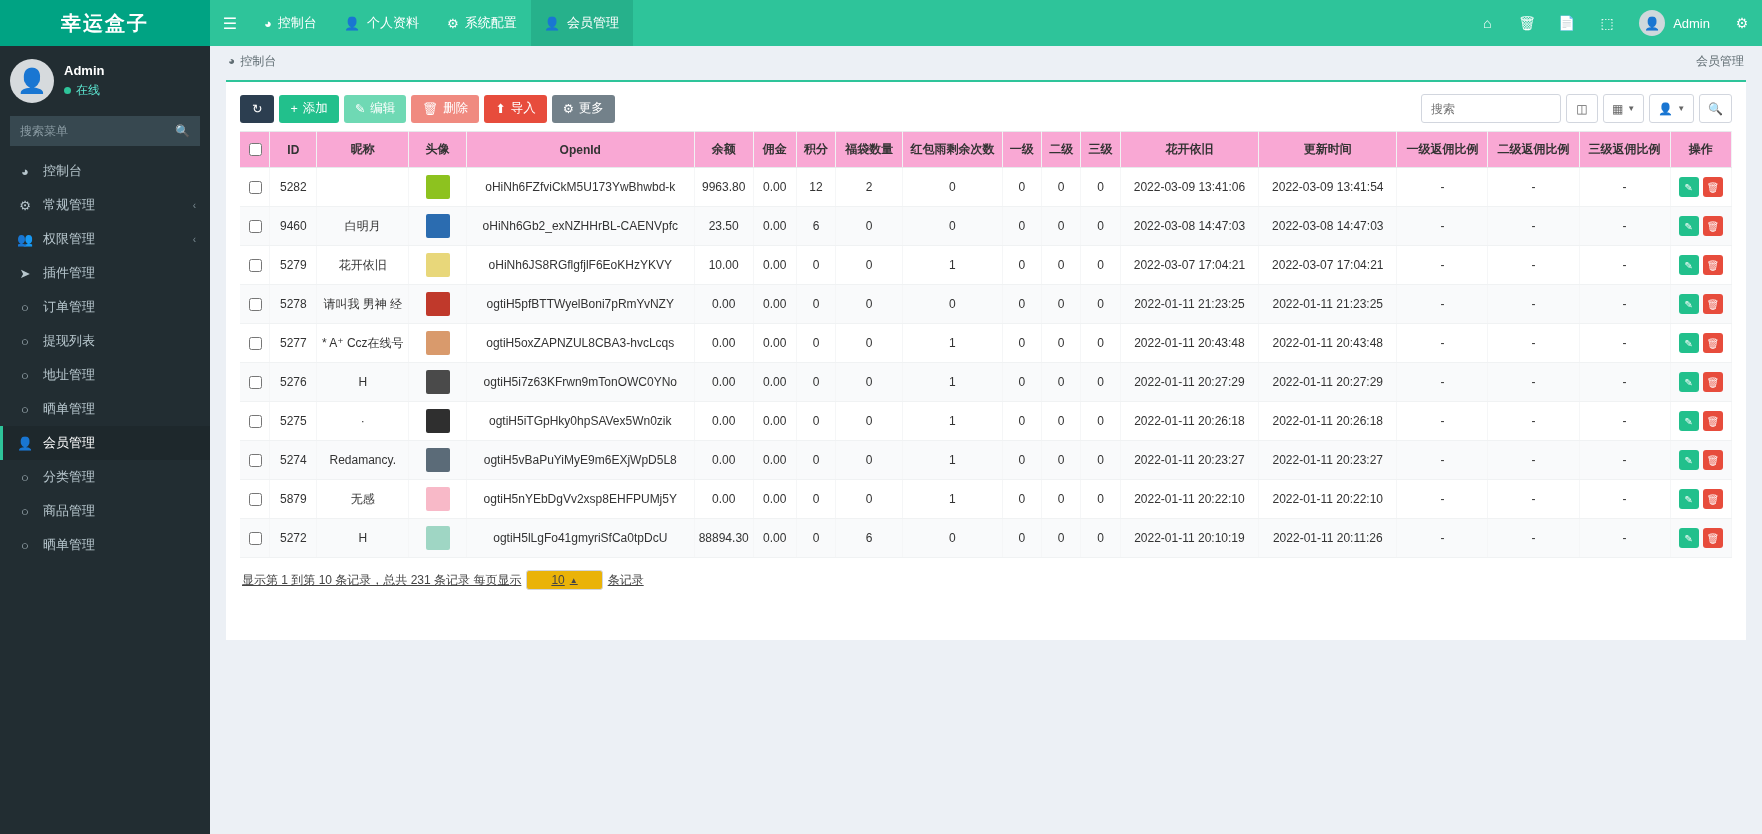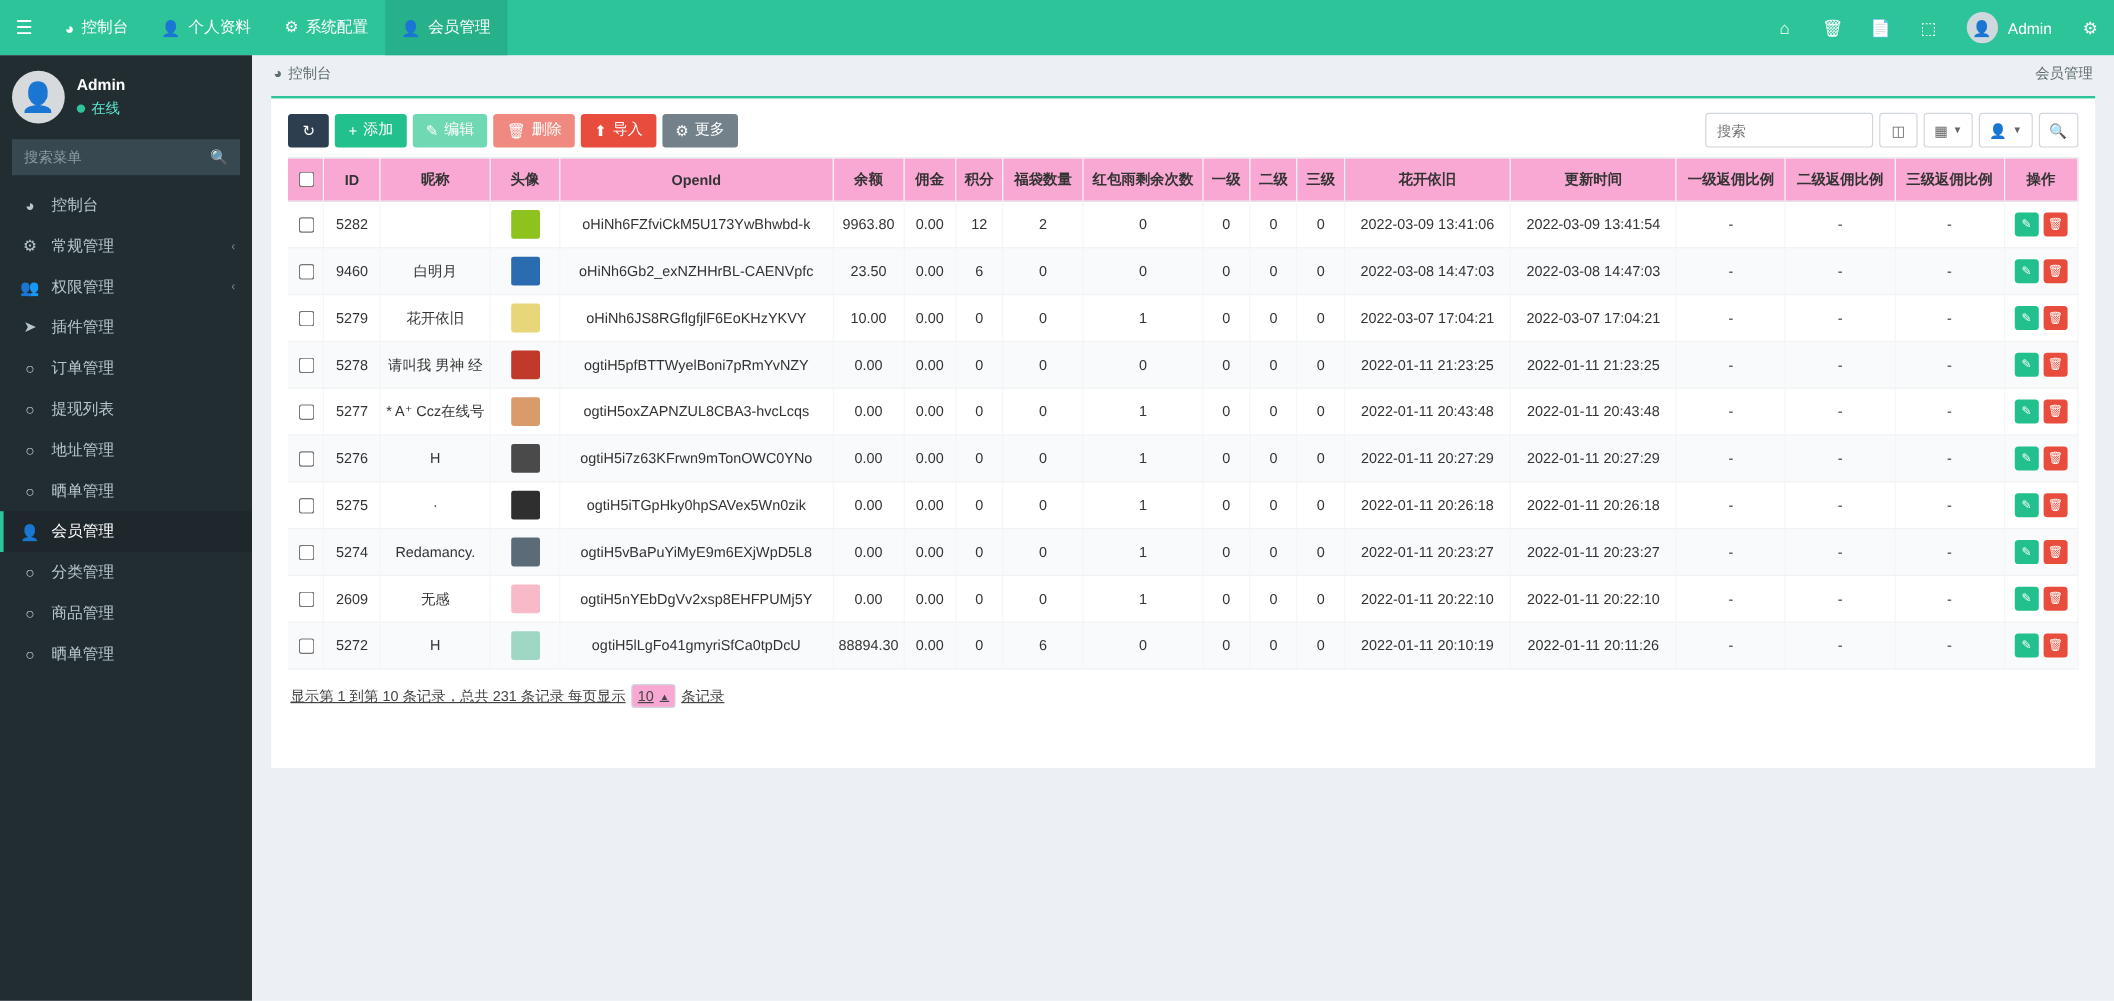--- a/index.html
+++ b/index.html
@@ -137,22 +137,22 @@
   }
   .a-edit { background:#22c08c; }
   .a-del { background:#e74c3c; }
   
   .tfoot {
     display:flex; align-items:center; padding:12px 16px 14px 16px;
     font-size:12px; color:#444;text-decoration:underline;
   }
   .pagesel {
     display:inline-flex; align-items:center; gap:5px;
-    border:1px solid #d2d6de; border-radius:3px; padding:2px 4px;
-    margin:0 5px; background:#f9a8d4; cursor:pointer;
+    border:1px solid #d2d6de; border-radius:3px; padding:2px 24px;
+    margin:0 5px; background:#eab308; cursor:pointer;
   }
   .pager { margin-left:auto; display:flex; align-items:center; gap:-1px; }
   .pg {
     min-width:32px; height:30px; padding:0 10px; border:1px solid #ddd;
     background:#fff; color:#2ec49a; font-size:12px; cursor:pointer;
     display:inline-flex; align-items:center; justify-content:center;
     margin-left:-1px;
   }
   .pg.on { background:#2ec49a; border-color:#2ec49a; color:#fff; }
   .pg.txt { color:#2ec49a; }
@@ -162,20 +162,21 @@
   }
   .jumpbtn {
     height:30px; padding:0 10px; border:1px solid #ddd; background:#fff;
     color:#333; font-size:12px; cursor:pointer; margin-left:-1px;
   }
 </style>
 </head>
 <body>
 
 <div id="topbar">
+  <div class="logo">幸运盒子</div>
   <div class="navbar">
     <div class="nav-toggle">☰</div>
 
     <div class="nav-item">
       <span>◕</span>
       <span>控制台</span>
     </div>
     <div class="nav-item">
       <span>👤</span>
       <span>个人资料</span>
@@ -546,21 +547,21 @@
               <td>-</td>
               <td>
                 <div class="act">
                   <span class="a-edit">✎</span>
                   <span class="a-del">🗑</span>
                 </div>
               </td>
             </tr>
             <tr>
               <td><input type="checkbox" style=""></td>
-              <td>2609</td>
+              <td>5879</td>
               <td>无感</td>
               <td><span class="thumb" style="background: rgb(248, 185, 200);"></span></td>
               <td>ogtiH5nYEbDgVv2xsp8EHFPUMj5Y</td>
               <td>0.00</td>
               <td>0.00</td>
               <td>0</td>
               <td>0</td>
               <td>1</td>
               <td>0</td>
               <td>0</td>

